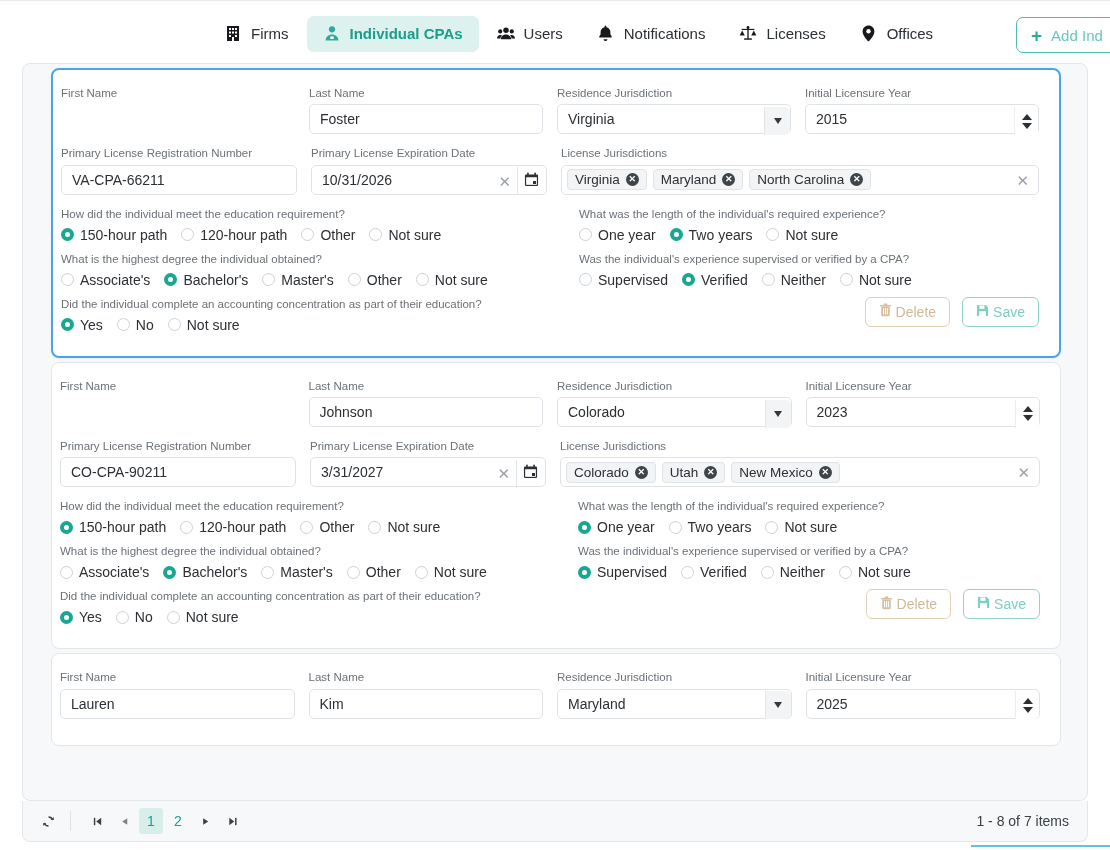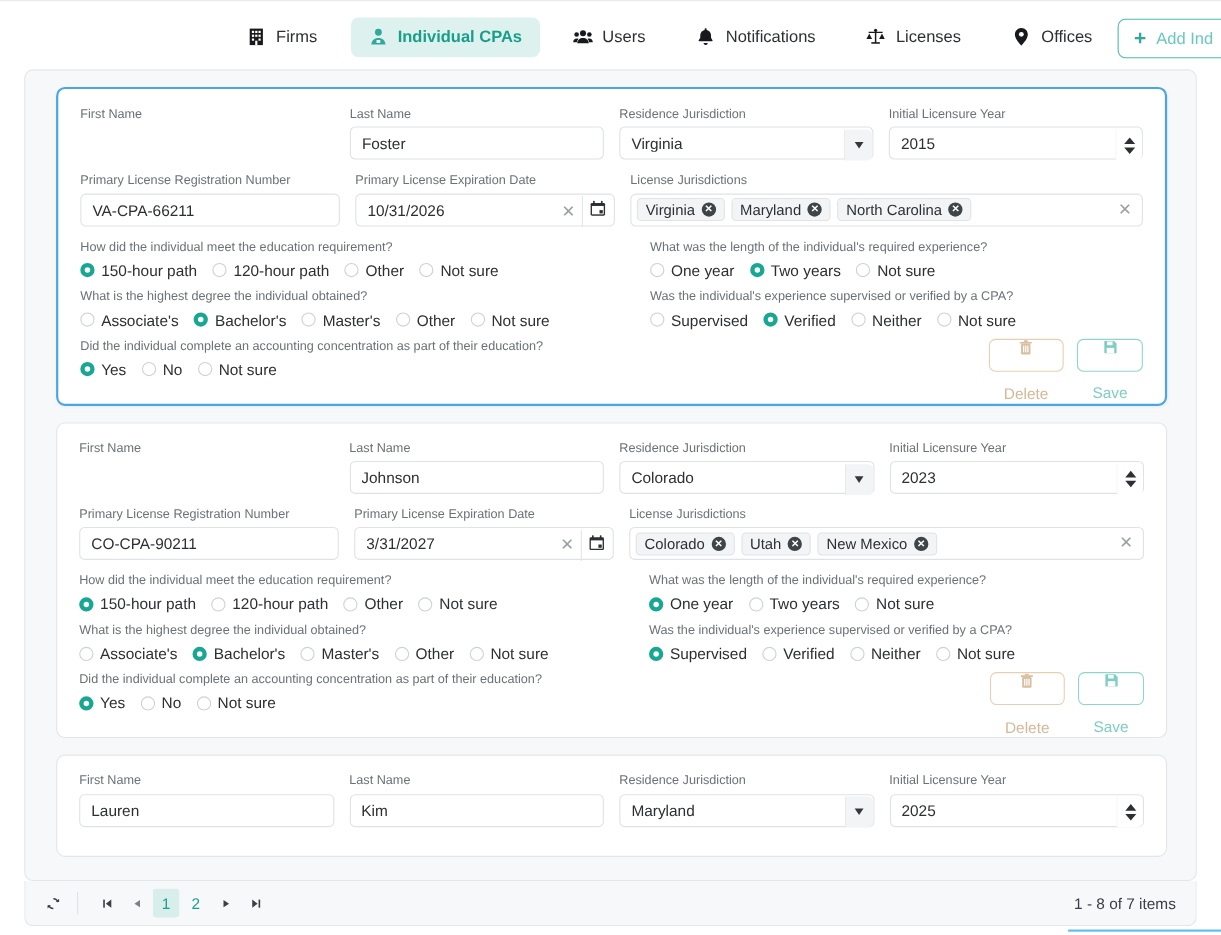--- a/index.html
+++ b/index.html
@@ -12,21 +12,21 @@
   body { position: relative; }
 
   
   .topbar {
     position: absolute; top: 0; left: 0; width: 1110px; height: 66px;
     background: #ffffff;
     border-top: 1px solid #e9ebee;
     display: flex; align-items: center;
   }
   .nav-tabs {
-    display: flex; align-items: flex-end; gap: 14px;
+    display: flex; align-items: flex-end; gap: 2px;
     margin-left: 208px;
   }
   .tab {
     display: flex; align-items: center; gap: 9px;
     padding: 9px 16px; border-radius: 7px;
     font-size: 15px; color: #2c2f33; cursor: pointer;
     white-space: nowrap;
   }
   .tab.active { background: #ddf1ee; color: #199e8b; font-weight: bold; }
   .tab .ico { display: inline-flex; align-items: center; justify-content: center; width: 18px; height: 18px; }
@@ -48,25 +48,25 @@
     position: absolute; left: 22px; top: 63px; width: 1066px; height: 738px;
     background: #f7f8fa;
     border: 1px solid #e4e7ea;
     border-radius: 8px;
     overflow: hidden;
   }
   .cards { position: absolute; left: 0; top: 0; width: 1066px; }
 
   .card {
     position: relative;
-    margin: 15px 28px 0 28px;
+    margin: 4px 28px 0 28px;
     background: #ffffff;
     border: 1px solid #e3e6e9;
     border-radius: 8px;
-    padding: 16px 20px 14px 20px;
+    padding: 16px 20px 14px 8px;
   }
   .card.selected {
     border: 2px solid #4aa6e2;
     box-shadow: 0 1px 3px rgba(0,0,0,.05);
   }
 
   .row { display: flex; gap: 14px; margin-bottom: 12px; }
   .field { position: relative; }
   .f-first { width: 236px; }
   .f-last  { width: 236px; }
@@ -155,22 +155,22 @@
     border: 1.4px solid #cdd2d7; background: #fff;
     flex: none; position: relative;
   }
   .radio.on .dot { border: 4px solid #17a793; }
   .rlabel { font-size: 14px; color: #2c2f33; }
 
   
   .actions { display: flex; justify-content: flex-end; gap: 12px; margin-top: 4px; }
   .btn {
     height: 30px; border-radius: 6px; background: #ffffff;
-    display: inline-flex; align-items: center; gap: 24px;
-    padding: 0 13px; font-size: 14px; cursor: pointer; flex-direction: column;
+    display: inline-flex; align-items: center; gap: 4px;
+    padding: 0 13px; font-size: 14px; cursor: pointer;
   }
   .btn-delete { border: 1px solid #e7cfb4; color: #d4b896; }
   .btn-save   { border: 1px solid #90d5cc; color: #7fcdc4; }
 
   
   .pager {
     position: absolute; left: 22px; top: 801px; width: 1066px; height: 41px;
     background: #f7f8fa; border: 1px solid #e4e7ea; border-top: none;
     border-radius: 0 0 8px 8px;
     display: flex; align-items: center; padding: 0 18px;

